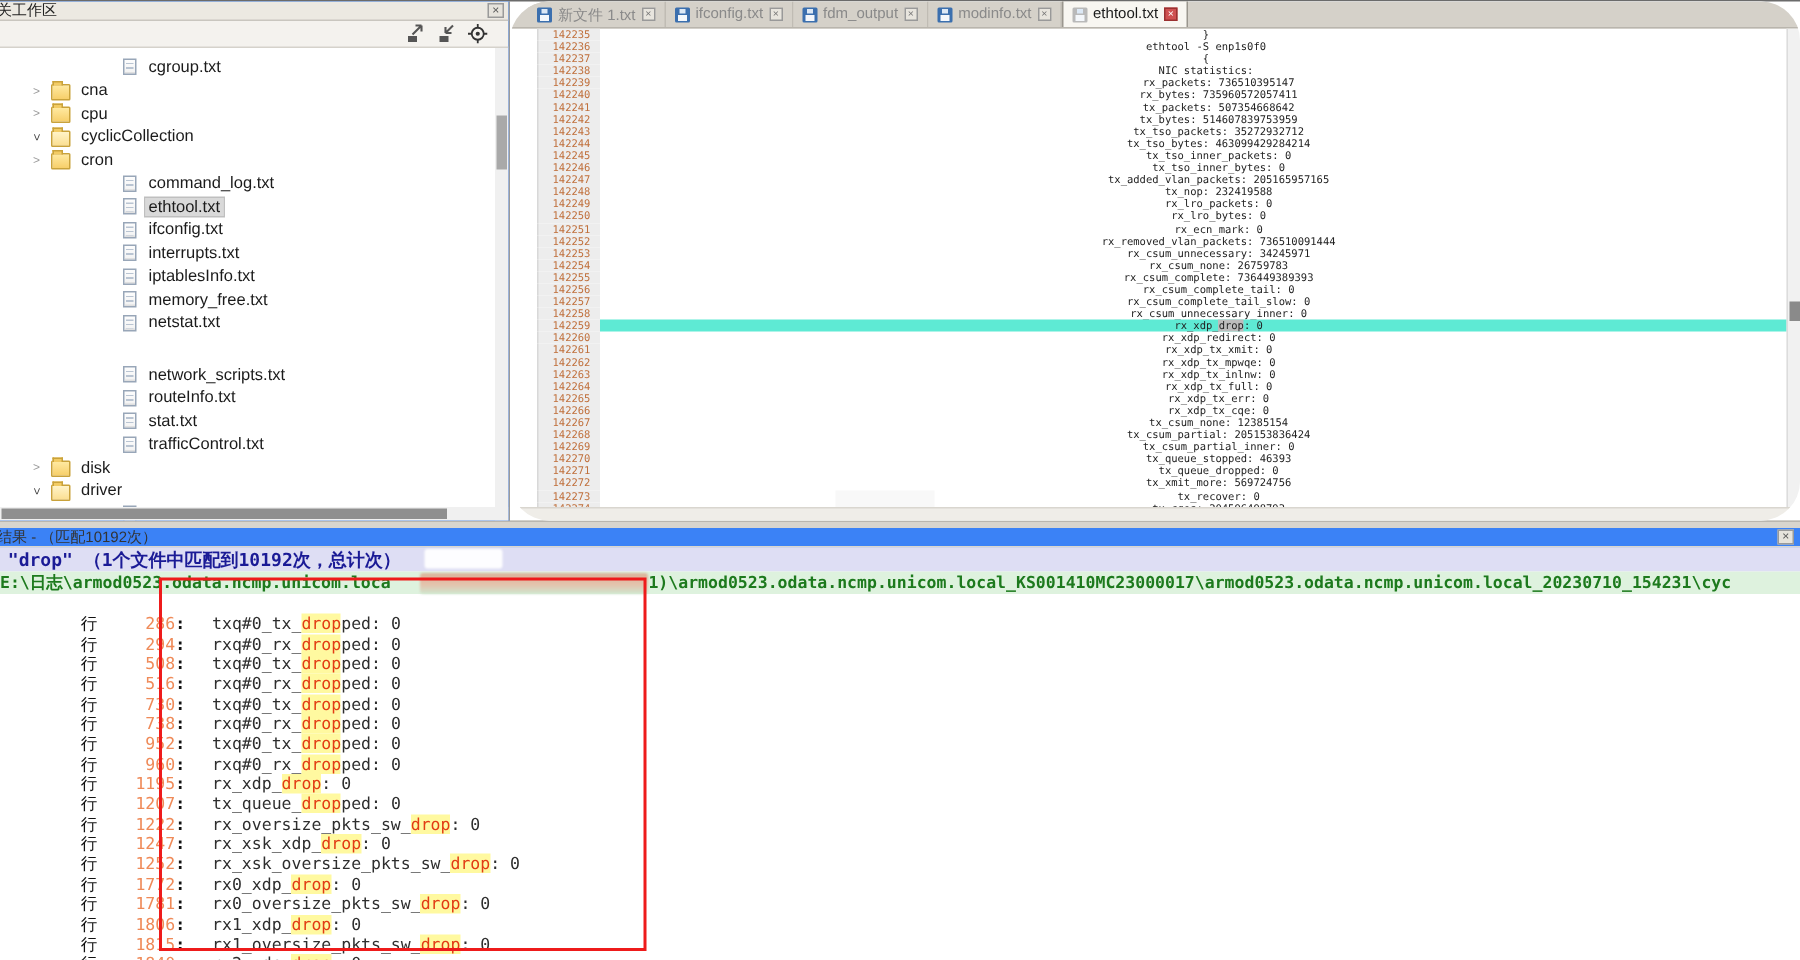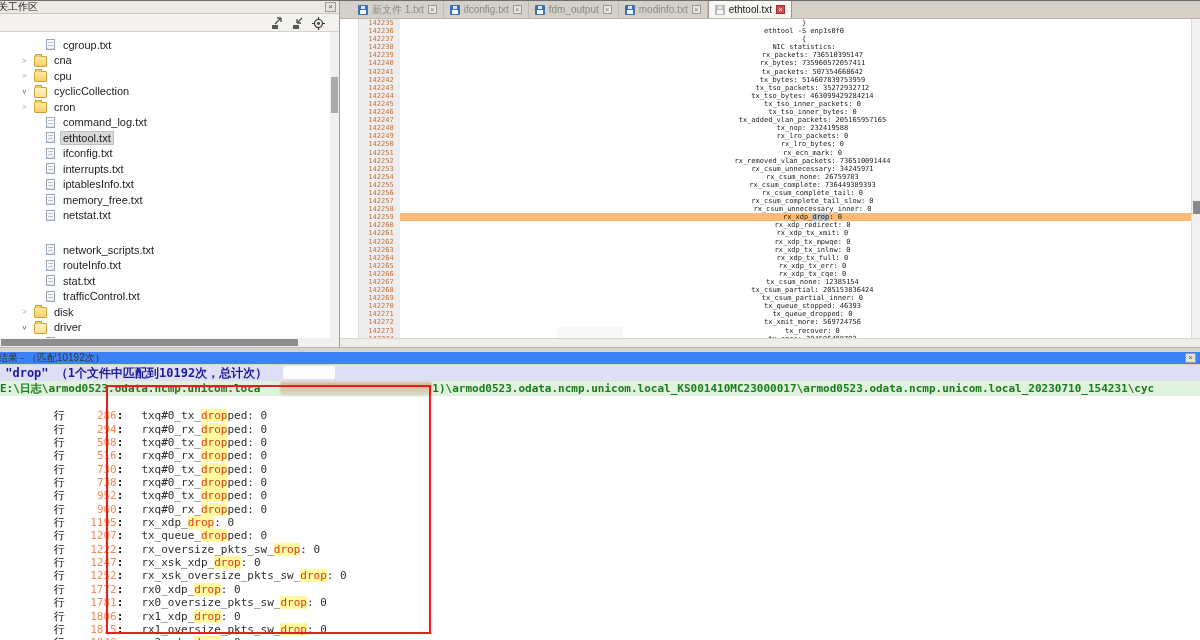--- a/index.html
+++ b/index.html
@@ -17,21 +17,21 @@
   .wsp-title .ttext { margin-left:-5px; white-space:nowrap; }
   .panel-x { margin-left:auto; width:11px; height:10px; border:1px solid #9a9a9a; background:#e6e3dc;
              font-size:8px; line-height:8px; text-align:center; color:#555; }
   .panel-x::before { content:"×"; }
   .wsp-toolbar { height:18px; background:#f4f2ee; border-bottom:1px solid #d5d2cb;
                  display:flex; align-items:center; justify-content:flex-end; gap:8px; padding-right:14px; }
   .tbicon { width:13px; height:13px; display:inline-block; }
   .tree { flex:1; position:relative; overflow:hidden; background:#fff; padding-top:5px; }
   .trow { height:15.5px; display:flex; align-items:center; font-size:11px; color:#1b1b1b; white-space:nowrap; }
   .trow.lvl1 { padding-left:22px; }
-  .trow.lvl2 { padding-left:32px; }
+  .trow.lvl2 { padding-left:68px; }
   .trow.gap  { height:19px; }
   .ch { width:10px; font-size:8px; color:#9a9a9a; visibility:hidden; margin-right:2px; }
   .ch::before { content:">"; display:inline-block; }
   .trow.folder .ch, .trow.open .ch { visibility:visible; }
   .trow.open .ch { color:#3c3c3c; }
   .trow.open .ch::before { transform:rotate(90deg); }
   .ic { width:13px; height:11px; margin-right:5px; position:relative; flex:none; }
   .trow.file .ic { width:9px; height:11px; margin-left:2px; margin-right:6px;
     background:linear-gradient(#fdfdfd,#f2f2f2); border:1px solid #98a6b8;
     box-shadow:inset 0 -1px 0 #e0e0e0; }
@@ -44,41 +44,41 @@
   .trow.open .ic { background:linear-gradient(#fff3c8,#fbdf92); }
   .trow .lbl { padding:0 2px; }
   .trow.sel .lbl { background:#d9d9d9; outline:1px solid #bfbfbf; }
   .vscroll { position:absolute; top:0; right:0; width:9px; height:100%; background:#f0f0f0; }
   .tree .vscroll { top:0; }
   .thumb-v { position:absolute; left:1px; width:7px; background:#a9a9a9; }
   .hscroll { position:absolute; left:0; bottom:0; height:9px; background:#f0f0f0; width:100%; }
   .thumb-h { position:absolute; top:1px; height:7px; background:#8f8f8f; }
 
   
-  .edcol { flex:1; display:flex; flex-direction:column; position:relative; overflow:hidden; background:#fff; }
+  .edcol { flex:1; display:flex; flex-direction:column; position:relative; overflow:hidden; background:#fff;border-radius:26px; }
   .tabbar { height:18px; background:#d5d1c9; border-bottom:1px solid #b9b5ad;
             display:flex; align-items:flex-end; padding-left:12px; }
   .tab { height:17px; display:flex; align-items:center; gap:4px; padding:0 6px; font-size:10px;
          color:#8a8a8a; border-right:1px solid #c0bcb4; background:#d5d1c9; white-space:nowrap; }
   .tab.active { background:#f8f6f1; color:#1a1a1a; border:1px solid #9a968e; border-bottom:none; height:18px; }
   .floppy { width:10px; height:10px; background:#3b6fae; border-radius:1px; position:relative; flex:none; }
   .floppy::before { content:""; position:absolute; top:1px; left:3px; width:4px; height:3px; background:#dce8f5; }
   .floppy::after { content:""; position:absolute; bottom:1px; left:2px; width:6px; height:4px; background:#f4f7fb; }
   .tab.active .floppy { background:#b9b9b9; }
   .tclose { width:9px; height:9px; border:1px solid #999; background:#e8e5de; font-size:7px; line-height:7px;
             text-align:center; color:#777; flex:none; }
   .tclose::before { content:"×"; }
   .tab.active .tclose { background:#cf5050; border-color:#9a3030; color:#fff; }
 
   .edbody { flex:1; position:relative; overflow:hidden; padding-left:18px;text-align:center; }
   .eline { display:flex; height:8.1px; line-height:8.1px; font-size:7px; white-space:pre; }
   .eln { width:42px; min-width:42px; background:#ededed; color:#c0703c; padding-left:3px;
          border-left:1px solid #d8d8d8; font-family:"DejaVu Sans Mono","Liberation Mono",monospace; }
   .etext { flex:1; color:#222; padding-left:8px; font-family:"DejaVu Sans Mono","Liberation Mono",monospace; }
-  .eline.highlight .etext { background:#fdba74; }
+  .eline.highlight .etext { background:#5eead4; }
   .ehl:empty { display:none; }
   .eline.highlight .ehl { background:#bdbdbd; }
   .ed-vscroll { position:absolute; top:0; right:0; width:9px; height:100%; background:#f1f1f1; border-left:1px solid #dcdcdc; }
   .ed-hstrip { height:9px; background:#efedე8; background:#efede8; border-top:1px solid #d9d6cf; }
   .censor-ed { position:absolute; background:rgba(248,248,248,.96); filter:blur(.5px); }
 
   
   .strip { height:5px; background:#d8d5ce; border-top:1px solid #b9b6af; }
 
   

